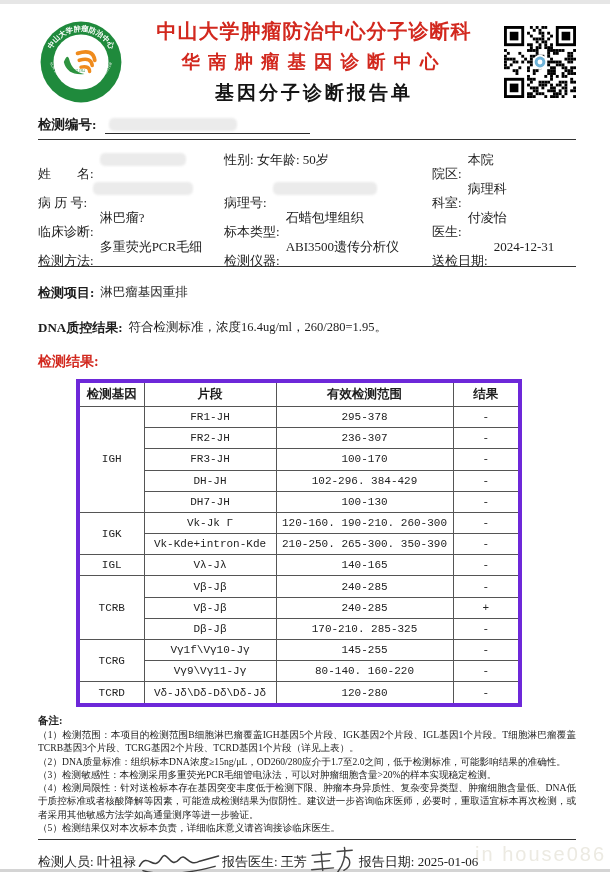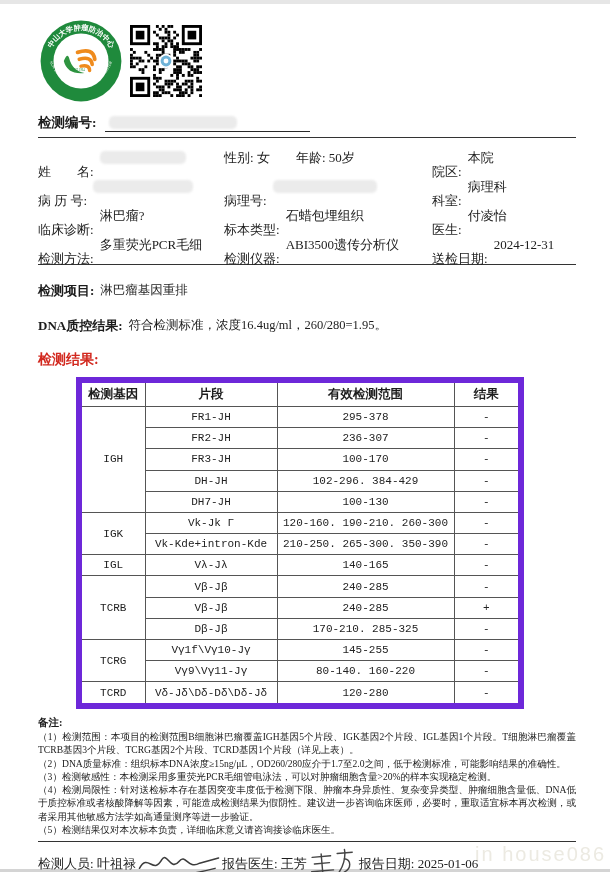--- a/index.html
+++ b/index.html
@@ -27,32 +27,32 @@
   .blob{background:#ebebeb;border-radius:5px;filter:blur(1.1px);display:inline-block;}
   .snline .blob{position:absolute;left:4px;bottom:2px;width:128px;height:13px;}
 
   .rule{border:none;border-top:1.6px solid #333;margin:5px 0;}
 
   
   .igrid{display:grid;grid-template-columns:186px 208px 1fr;margin:1px 0;}
   .cell{height:29px;display:flex;align-items:center;font-size:13px;white-space:nowrap;}
   .cell .lbl{margin-right:6px;margin-top:28px;}
   .cell .blob{height:13px;}
-  .dbl{gap:26px;}
+  .dbl{}
 
   
   .kv{display:flex;margin-top:17px;font-size:12.5px;line-height:1.35;}
   .kv .lbl{font-weight:bold;font-size:13px;flex:0 0 auto;margin-right:6px;}
   .kv.result{color:#d2281e;font-weight:bold;}
   .kv.result .lbl{font-size:14px;color:#d2281e;}
   .kv.result .lines{font-size:12.5px;padding-top:2px;}
 
   
   table.res{border-collapse:collapse;margin:7px auto 0 38px;table-layout:fixed;width:442px;
-            border:6px solid #6d28d9;}
+            border:4px solid #6d28d9;}
   table.res th,table.res td{border:1px solid #555;text-align:center;padding:2px 1px;overflow:hidden;}
   table.res th{font-size:12.5px;font-weight:bold;height:19px;}
   table.res td{font-family:"Liberation Mono","DejaVu Sans Mono",monospace;font-size:11px;height:16.2px;color:#222;}
 
   
   .notes{margin-top:7px;font-size:9.6px;line-height:1.38;color:#1b1b1b;}
   .notes .nlbl{font-weight:bold;font-size:10.5px;}
   .notes div{text-align:justify;}
 
   
@@ -85,20 +85,25 @@
         <text font-size="4.6" fill="#ffffff">
           <textPath href="#arcBot" startOffset="50%" text-anchor="middle">SUN YAT-SEN UNIVERSITY CANCER CENTER</textPath>
         </text>
         <path d="M30 50 q4 16 24 14 q-14 -2 -18 -18 q-2 -6 -6 4 z" fill="#2f9440"></path>
         <path d="M46 40 q18 -6 20 8" stroke="#ef8b1d" stroke-width="4.4" fill="none" stroke-linecap="round"></path>
         <path d="M48 48 q14 -4 15 6" stroke="#ef8b1d" stroke-width="4.2" fill="none" stroke-linecap="round"></path>
         <path d="M50 56 q10 -2 10 5" stroke="#ef8b1d" stroke-width="4" fill="none" stroke-linecap="round"></path>
         <text x="37" y="62" font-size="3.4" fill="#1f8a3c">SINCE 1964</text>
       </svg>
 
+      <div class="titles">
+        <div class="org1">中山大学肿瘤防治中心分子诊断科</div>
+        <div class="org2">华南肿瘤基因诊断中心</div>
+        <div class="rtitle">基因分子诊断报告单</div>
+      </div>
 
       <svg class="qrbox" id="qr-svg" viewBox="0 0 100 100">
         <rect x="0" y="0" width="100" height="100" fill="#ffffff"></rect>
       <rect x="36" y="0" width="4" height="4" fill="#000"></rect>
           <rect x="44" y="0" width="4" height="4" fill="#000"></rect>
           <rect x="52" y="0" width="4" height="4" fill="#000"></rect>
           <rect x="56" y="0" width="4" height="4" fill="#000"></rect>
           <rect x="40" y="4" width="4" height="4" fill="#000"></rect>
           <rect x="48" y="4" width="4" height="4" fill="#000"></rect>
           <rect x="32" y="8" width="4" height="4" fill="#000"></rect>

